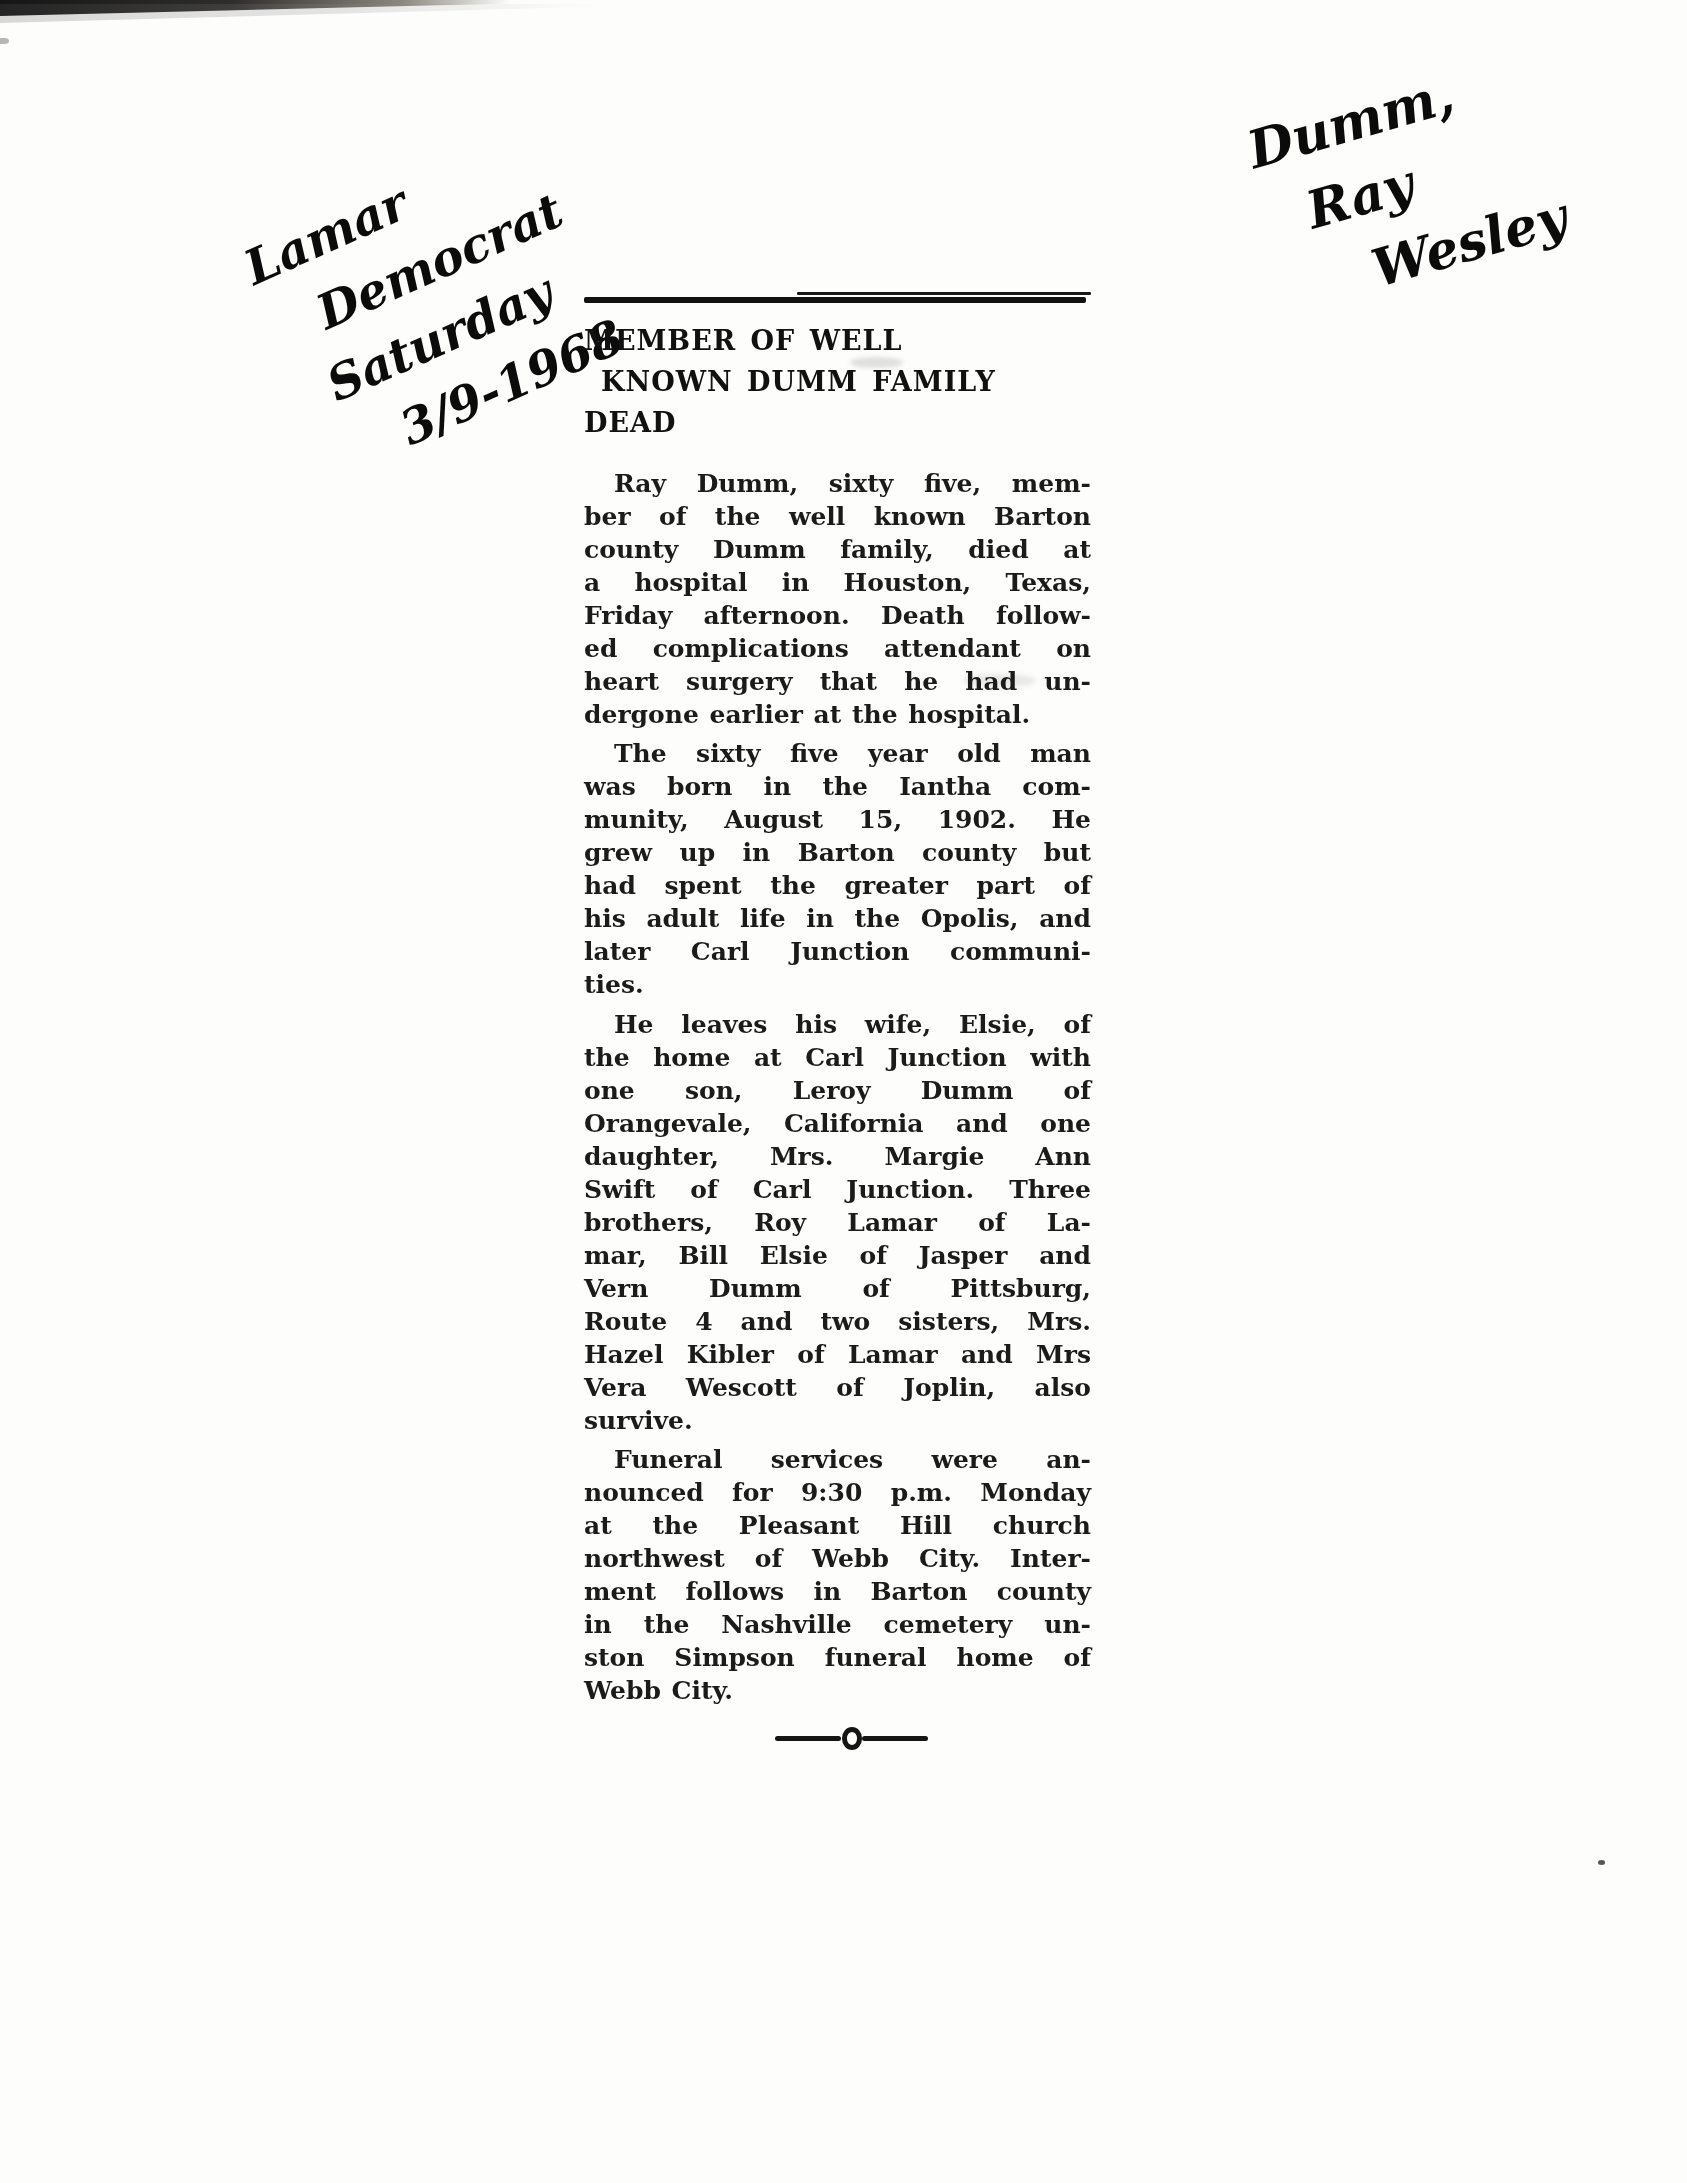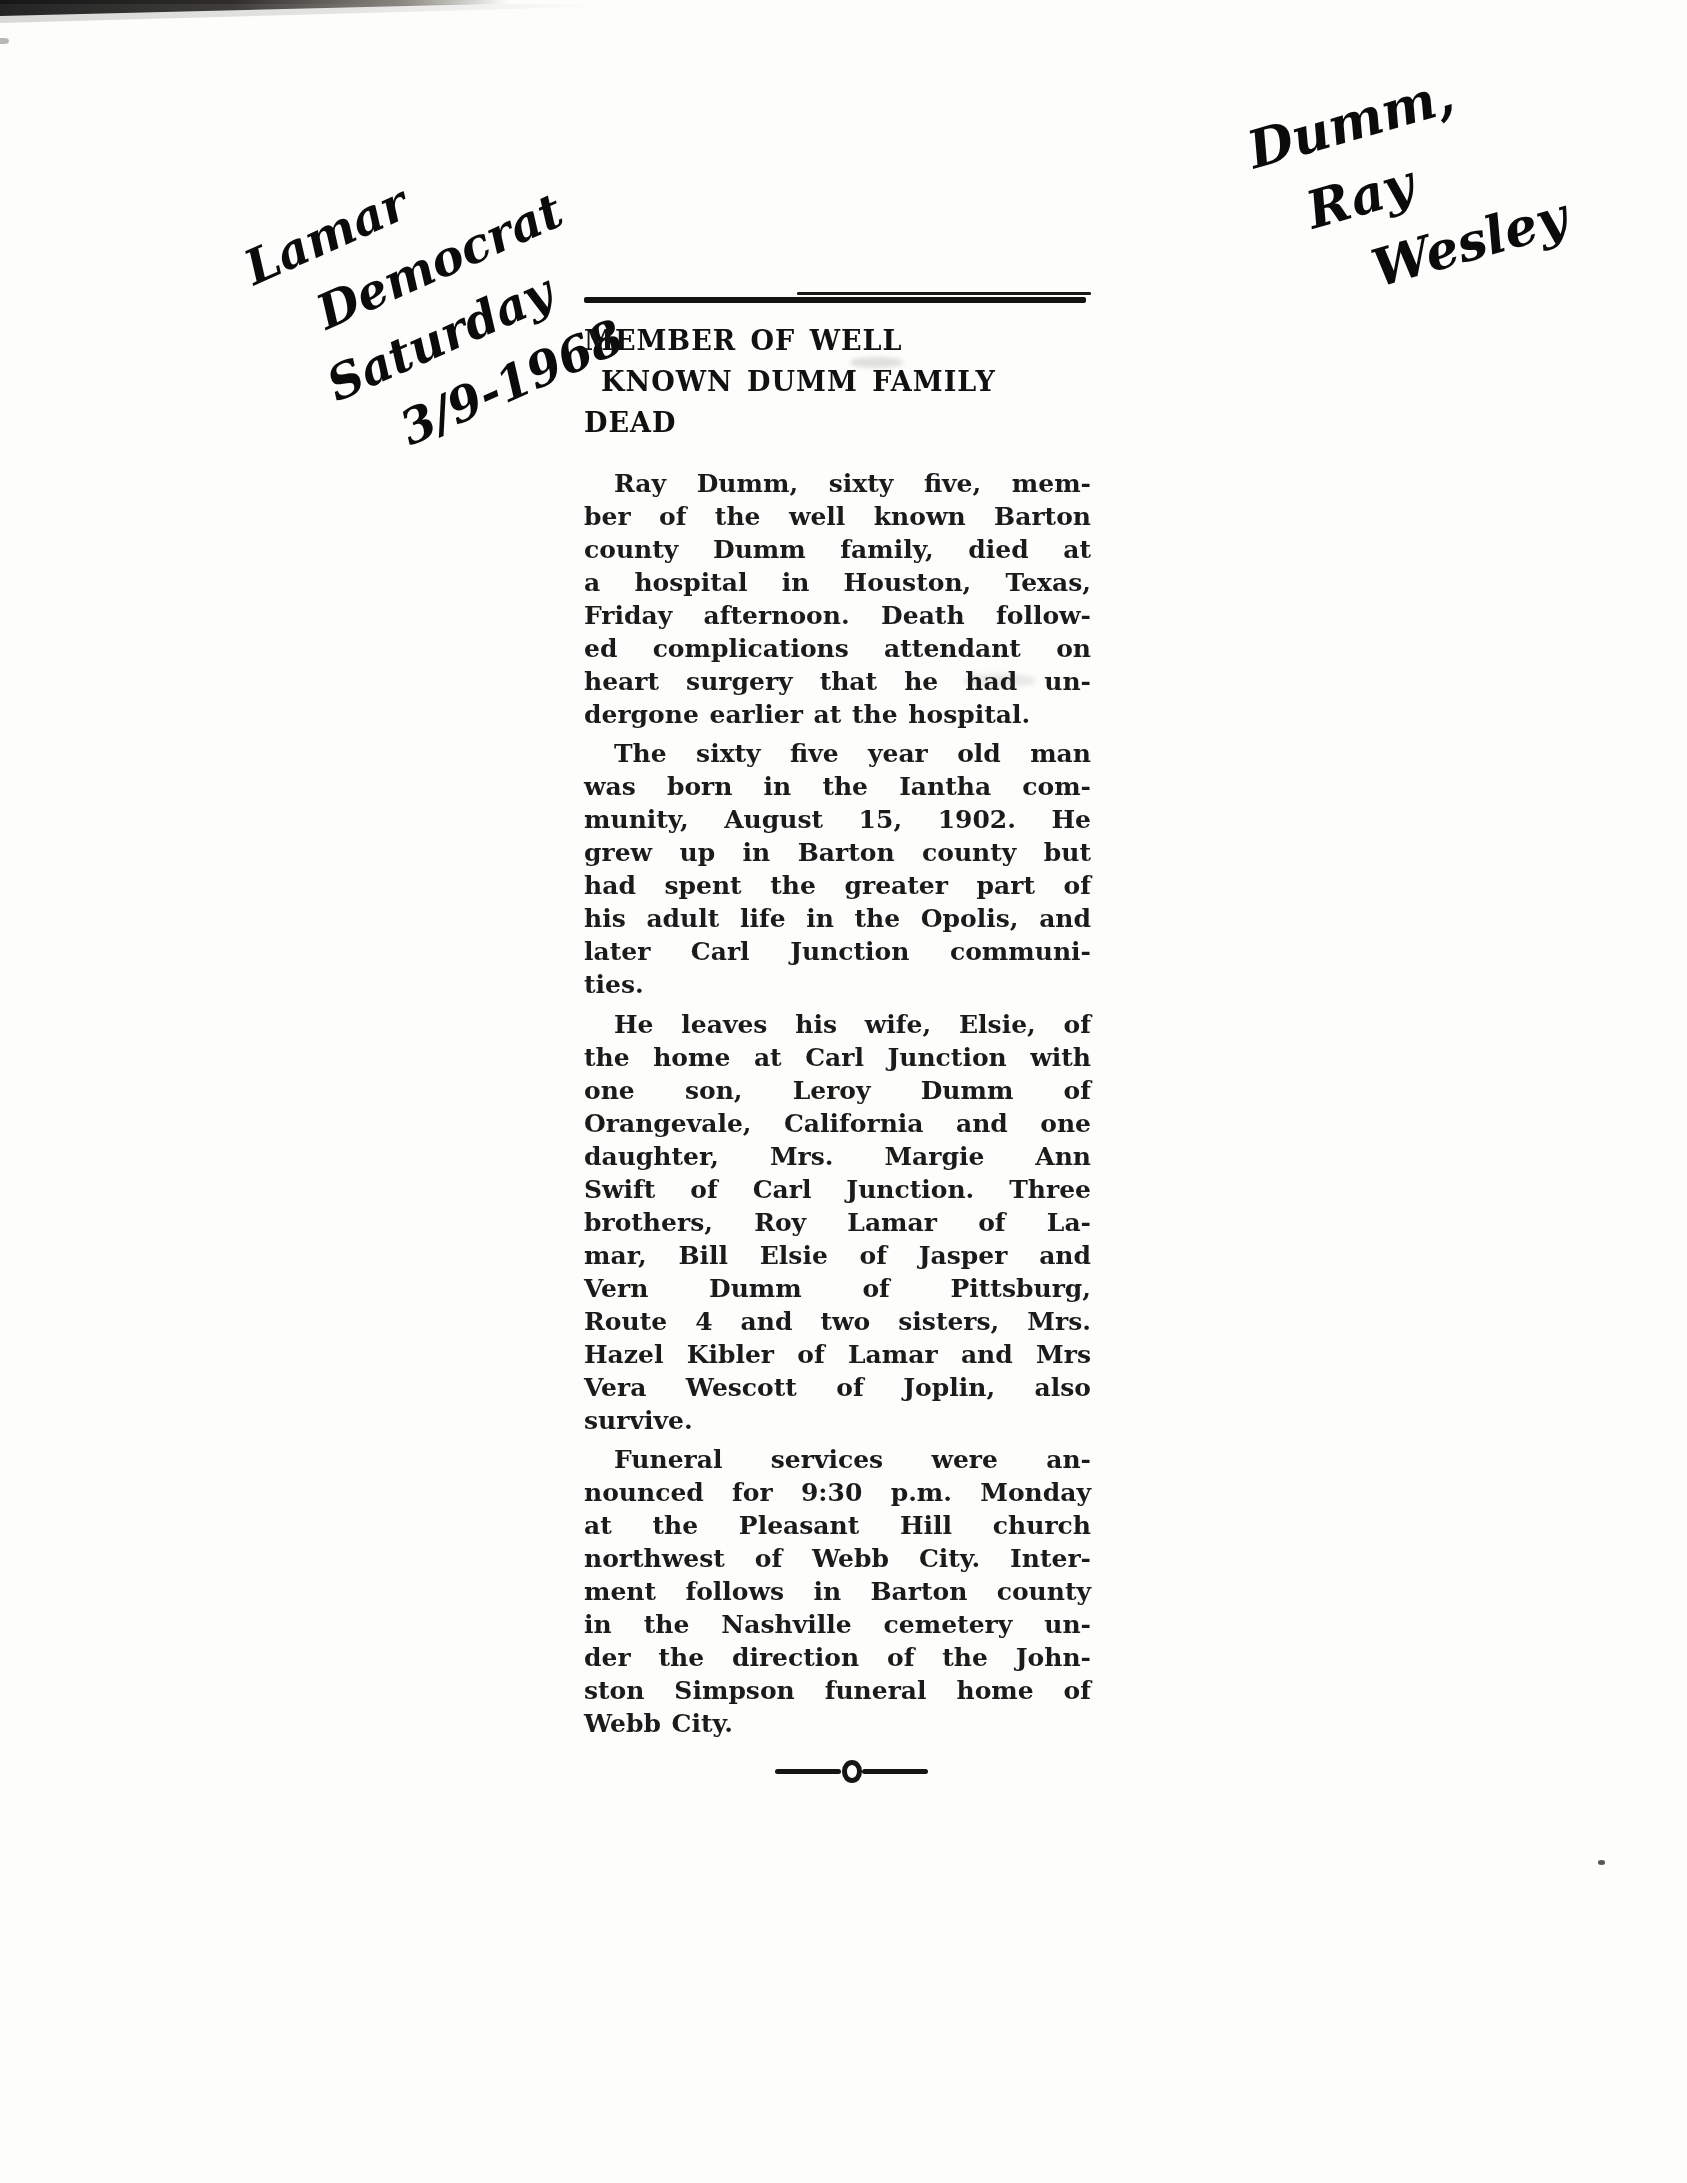--- a/index.html
+++ b/index.html
@@ -210,21 +210,20 @@
           <div class="bl">Vera Wescott of Joplin, also</div>
           <div class="bl last">survive.</div>
         </div>
         <div class="para">
           <div class="bl first">Funeral services were an-</div>
           <div class="bl">nounced for 9:30 p.m. Monday</div>
           <div class="bl">at the Pleasant Hill church</div>
           <div class="bl">northwest of Webb City. Inter-</div>
           <div class="bl">ment follows in Barton county</div>
           <div class="bl">in the Nashville cemetery un-</div>
-          <div class="bl">der the direction of the John-</div>
           <div class="bl">ston Simpson funeral home of</div>
           <div class="bl last">Webb City.</div>
         </div>
       </div>
 
     <div class="endmark">
       <span class="em-line"></span>
       <span class="em-ring"></span>
       <span class="em-line"></span>
     </div>

